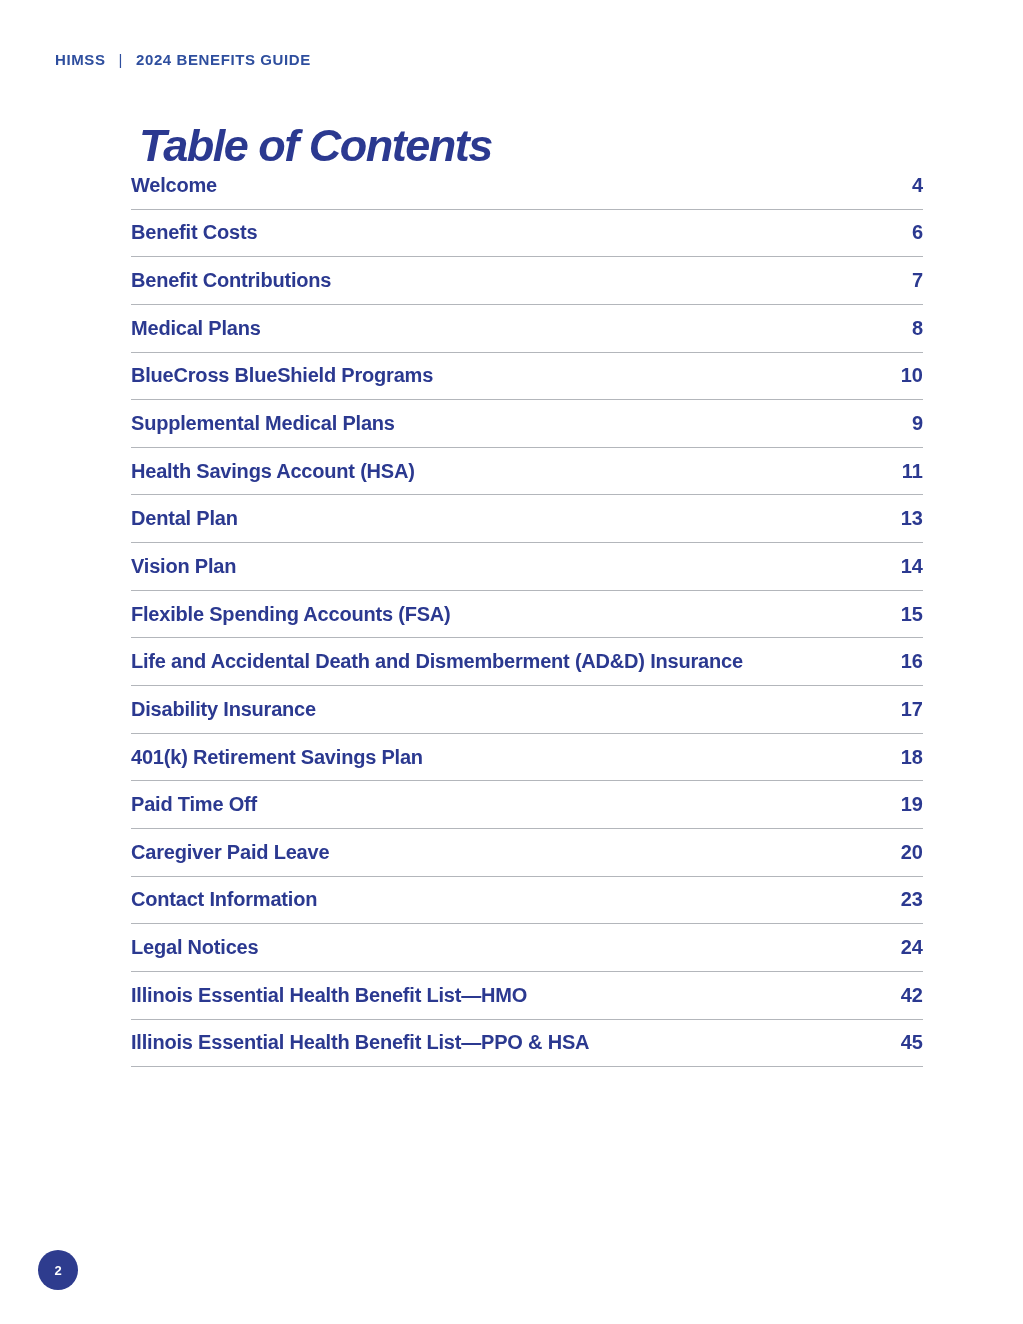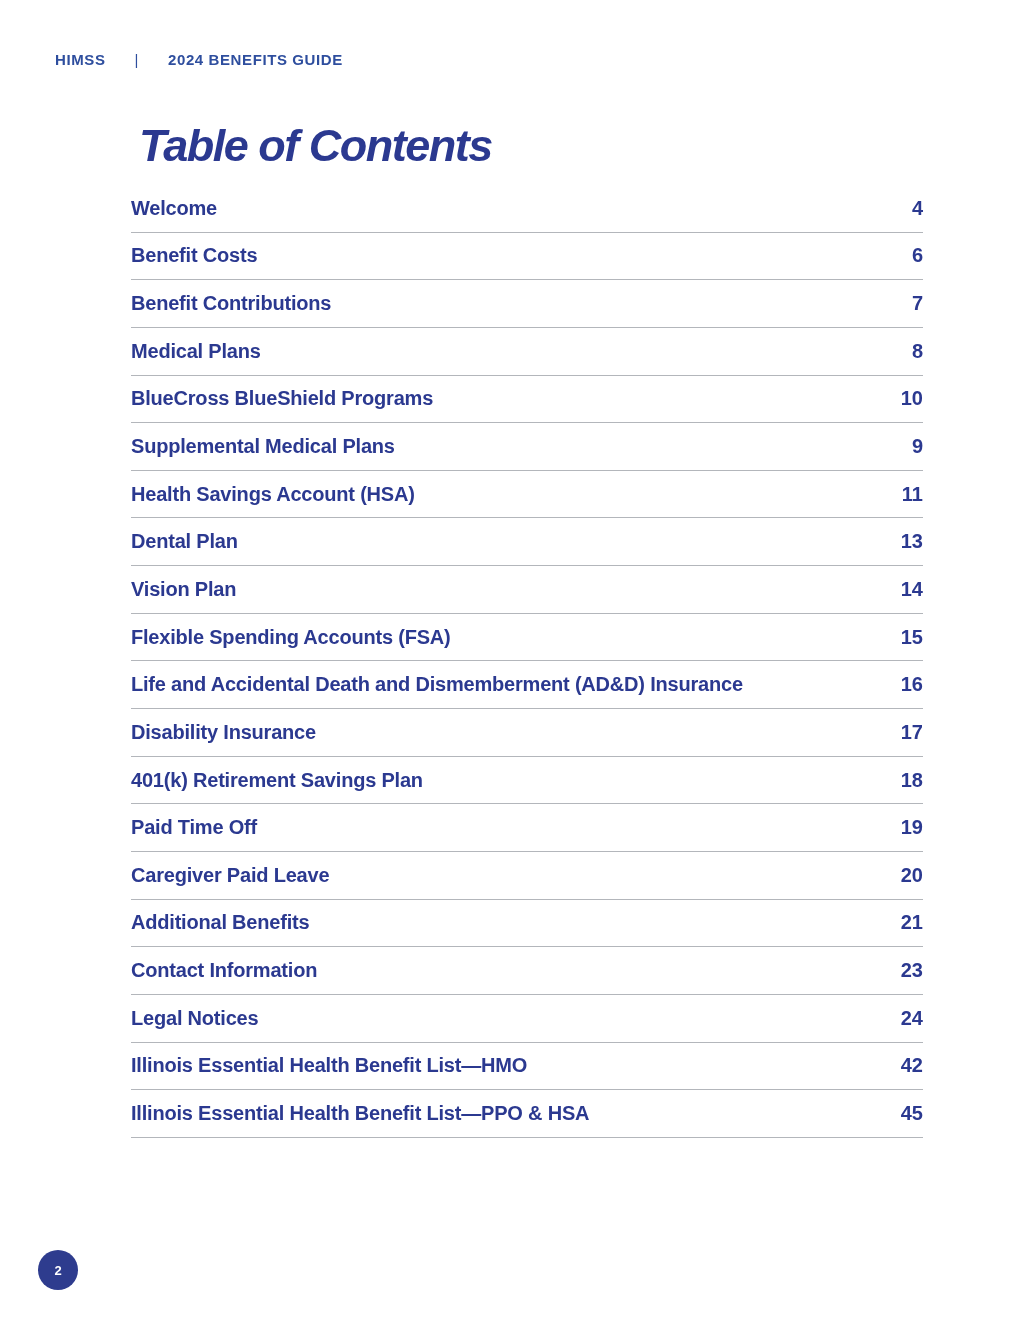--- a/index.html
+++ b/index.html
@@ -15,40 +15,40 @@
     background:#ffffff;
     position:relative;
     font-family:"Liberation Sans",sans-serif;
     overflow:hidden;
   }
   .doc-header{
     position:absolute;left:55px;top:51px;
     font-size:15px;font-weight:700;
     color:var(--header_blue);
     letter-spacing:0.6px;
-    display:flex;align-items:center;gap:16px;
+    display:flex;align-items:center;
   }
   .doc-header .sep{
     margin:0 13px;
     font-weight:400;
     color:var(--header_blue);
   }
   .toc-title{
     position:absolute;left:133px;top:115px;
     margin:6px;
     font-size:45px;
     font-weight:700;
     font-style:italic;
     letter-spacing:-1.5px;
     color:var(--entry_blue);
     line-height:1.1;
     white-space:nowrap;
   }
   .toc-list{
-    position:absolute;left:131px;top:185px;
+    position:absolute;left:131px;top:162px;
     width:792px;
   }
   .toc-row{
     height:47.65px;
     display:flex;
     align-items:center;
     justify-content:space-between;
     border-bottom:1px solid var(--divider_gray);
     color:var(--entry_blue);
     font-weight:700;
@@ -156,24 +156,20 @@
   <div class="toc-row">
     <span class="toc-label">Paid Time Off</span>
     <span class="toc-page">19</span>
   </div>
 
   <div class="toc-row">
     <span class="toc-label">Caregiver Paid Leave</span>
     <span class="toc-page">20</span>
   </div>
 
-  <div class="toc-row">
-    <span class="toc-label">Additional Benefits</span>
-    <span class="toc-page">21</span>
-  </div>
 
   <div class="toc-row">
     <span class="toc-label">Contact Information</span>
     <span class="toc-page">23</span>
   </div>
 
   <div class="toc-row">
     <span class="toc-label">Legal Notices</span>
     <span class="toc-page">24</span>
   </div>

